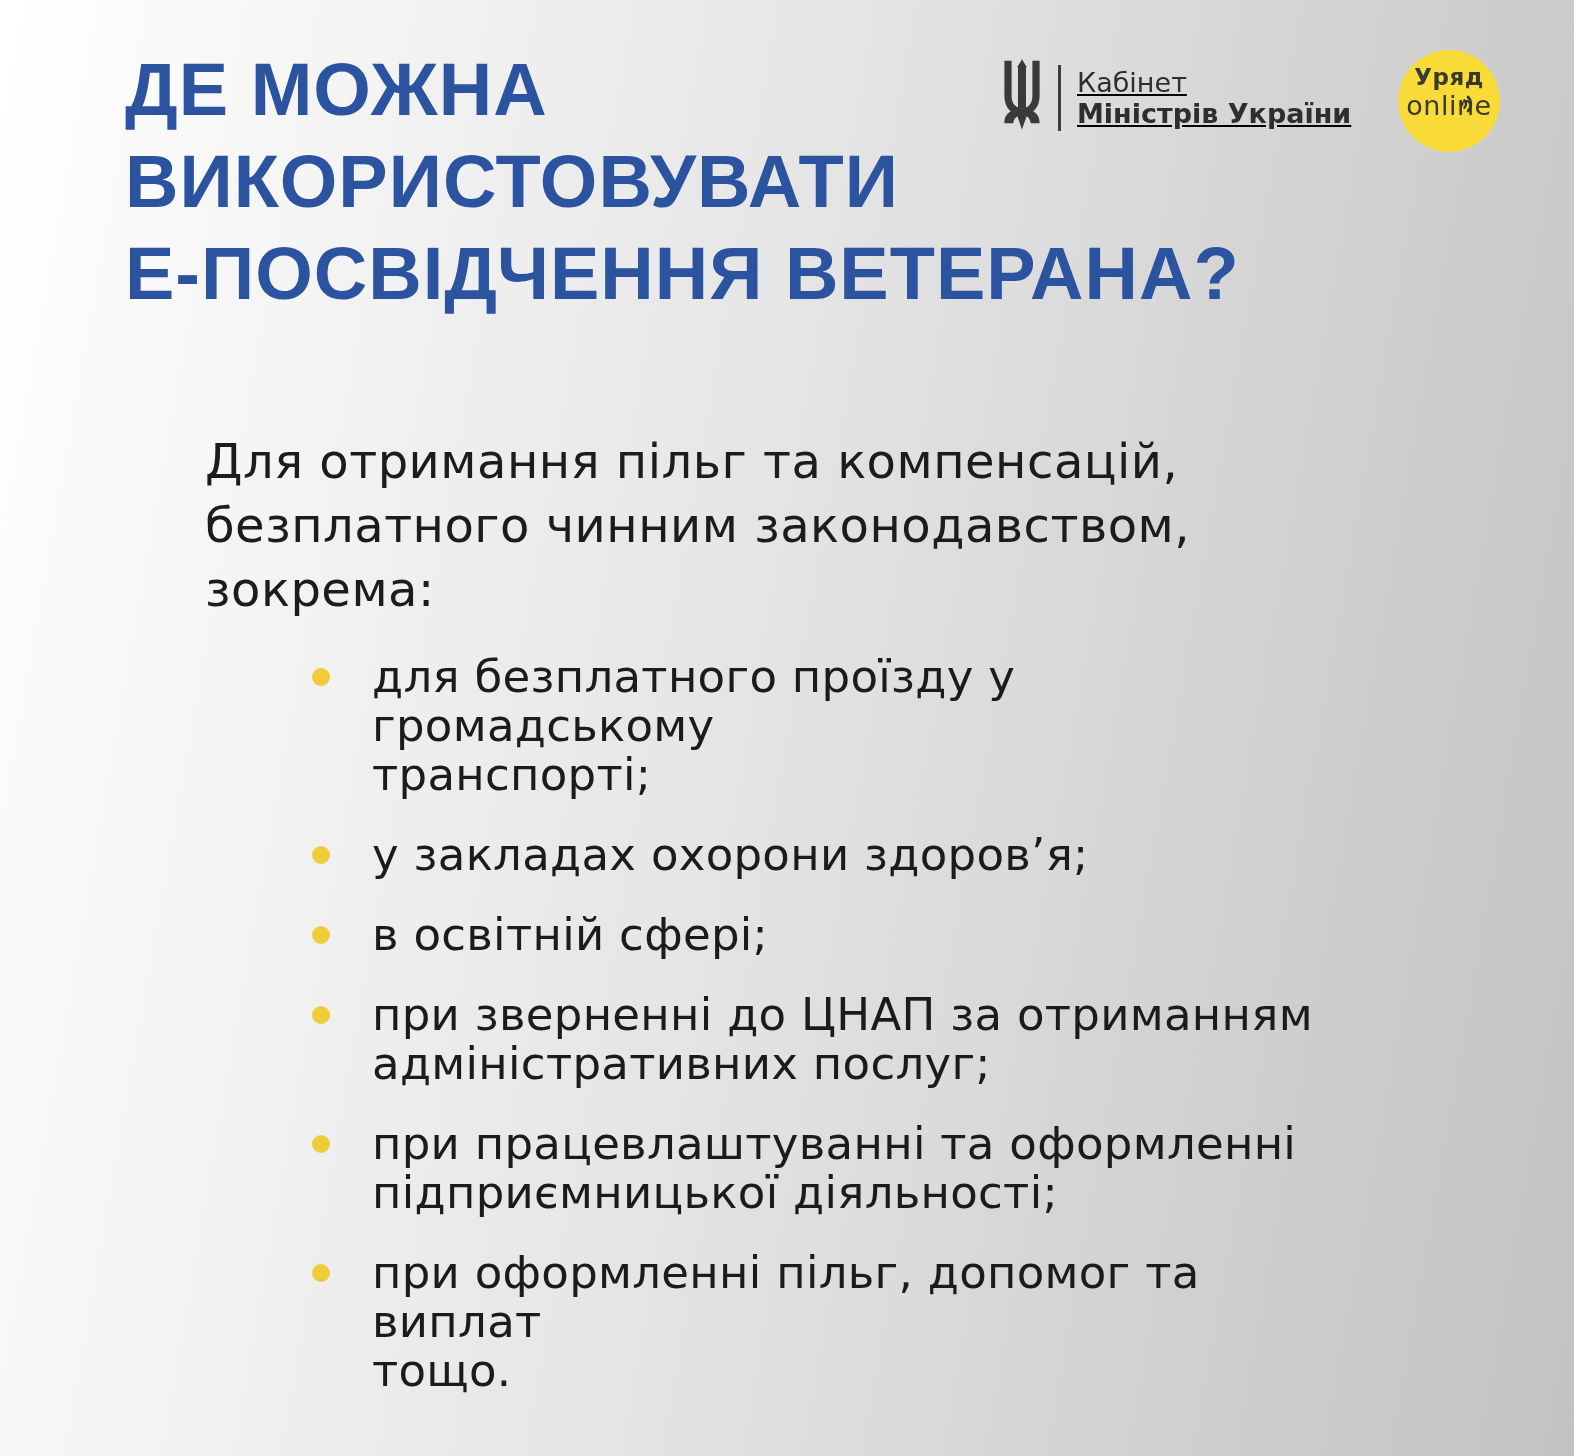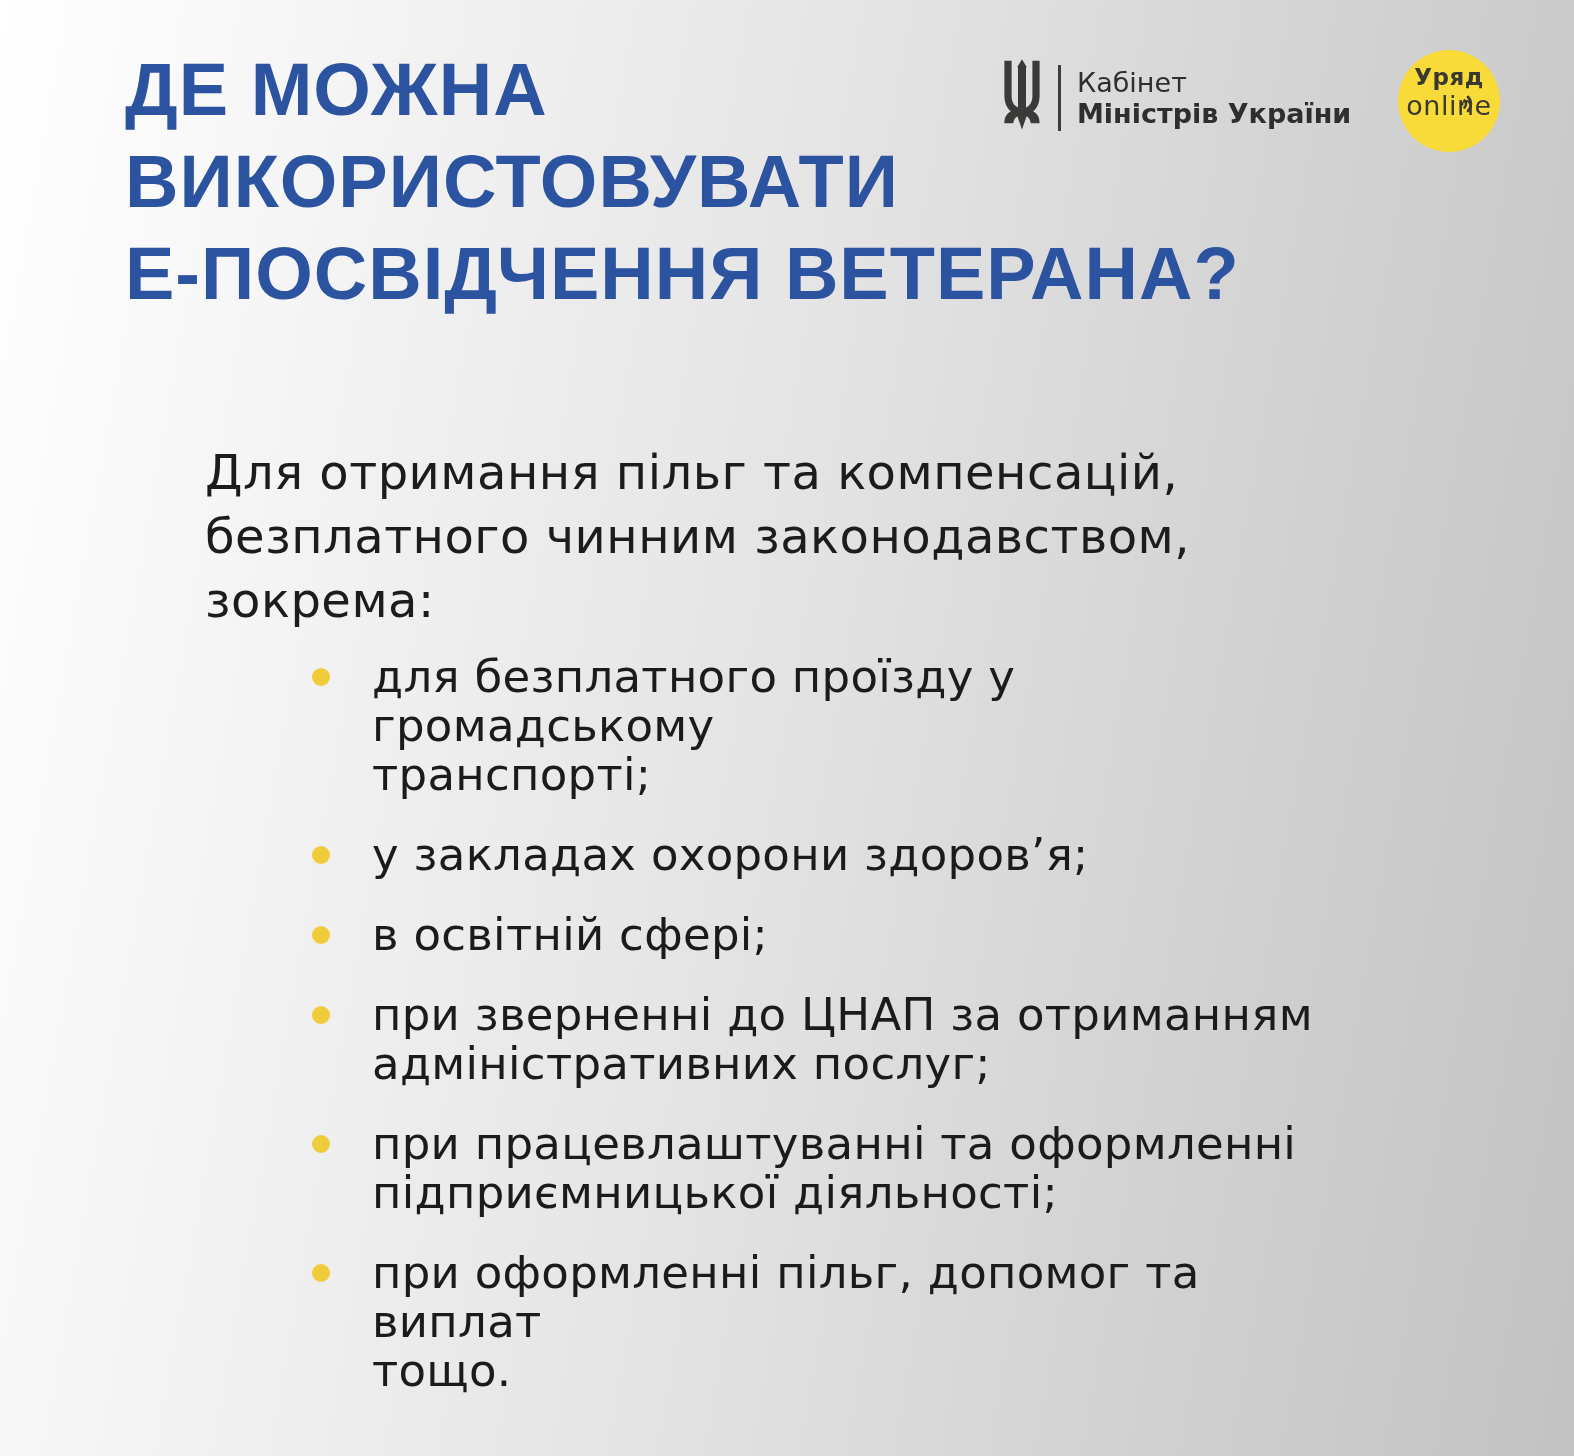--- a/index.html
+++ b/index.html
@@ -27,20 +27,21 @@
     letter-spacing: 1px;
   }
 
   
   .gov-logo {
     position: absolute;
     left: 998px;
     top: 58px;
     display: flex;
     align-items: center;
+    text-decoration: underline;
   }
   .gov-logo .trident { width: 48px; height: 76px; }
   .gov-logo .divider {
     width: 3px;
     height: 66px;
     background: #3c3c3a;
     margin: 0 16px 0 12px;
   }
   .gov-logo .gov-text {
     color: #2e2e2c;
@@ -75,21 +76,21 @@
     position: absolute;
     right: 20px;
     top: 40px;
     transform: rotate(90deg);
   }
 
   
   .intro {
     position: absolute;
     left: 205px;
-    top: 440px;
+    top: 429px;
     color: #1c1c1b;
     font-size: 48px;
     line-height: 64px;
     letter-spacing: 0.5px;
   }
 
   
   .bullets {
     position: absolute;
     left: 312px;

